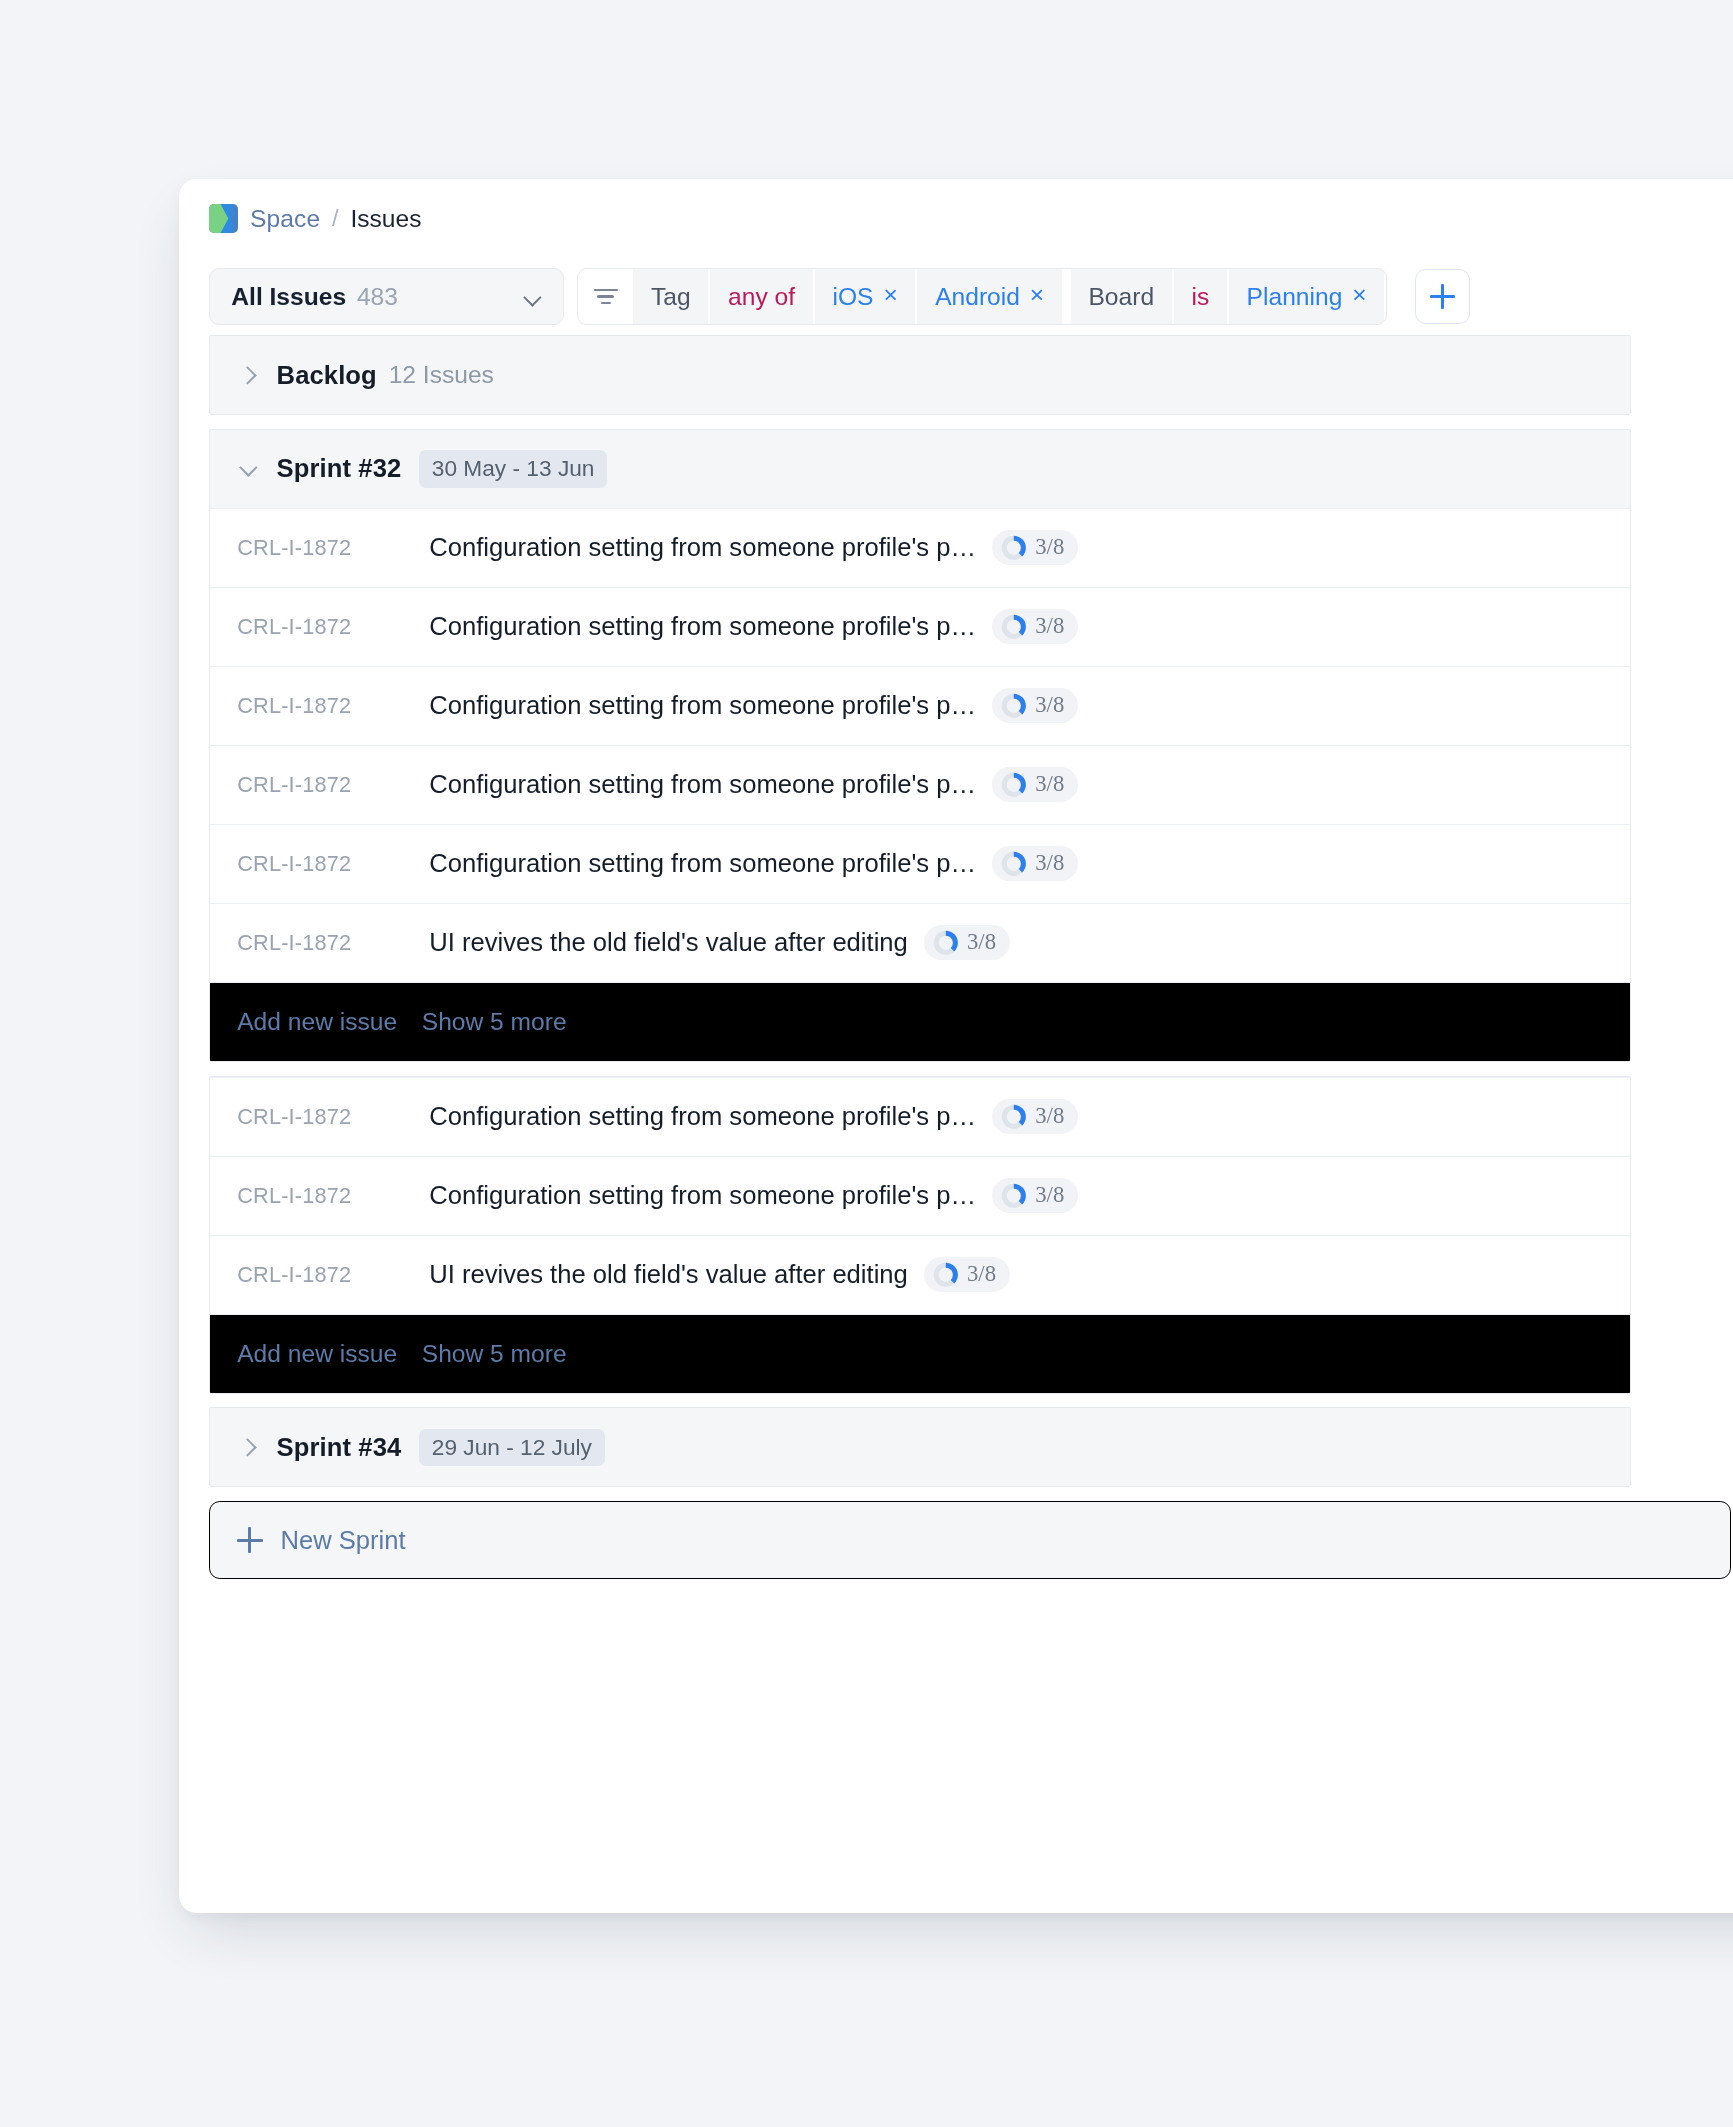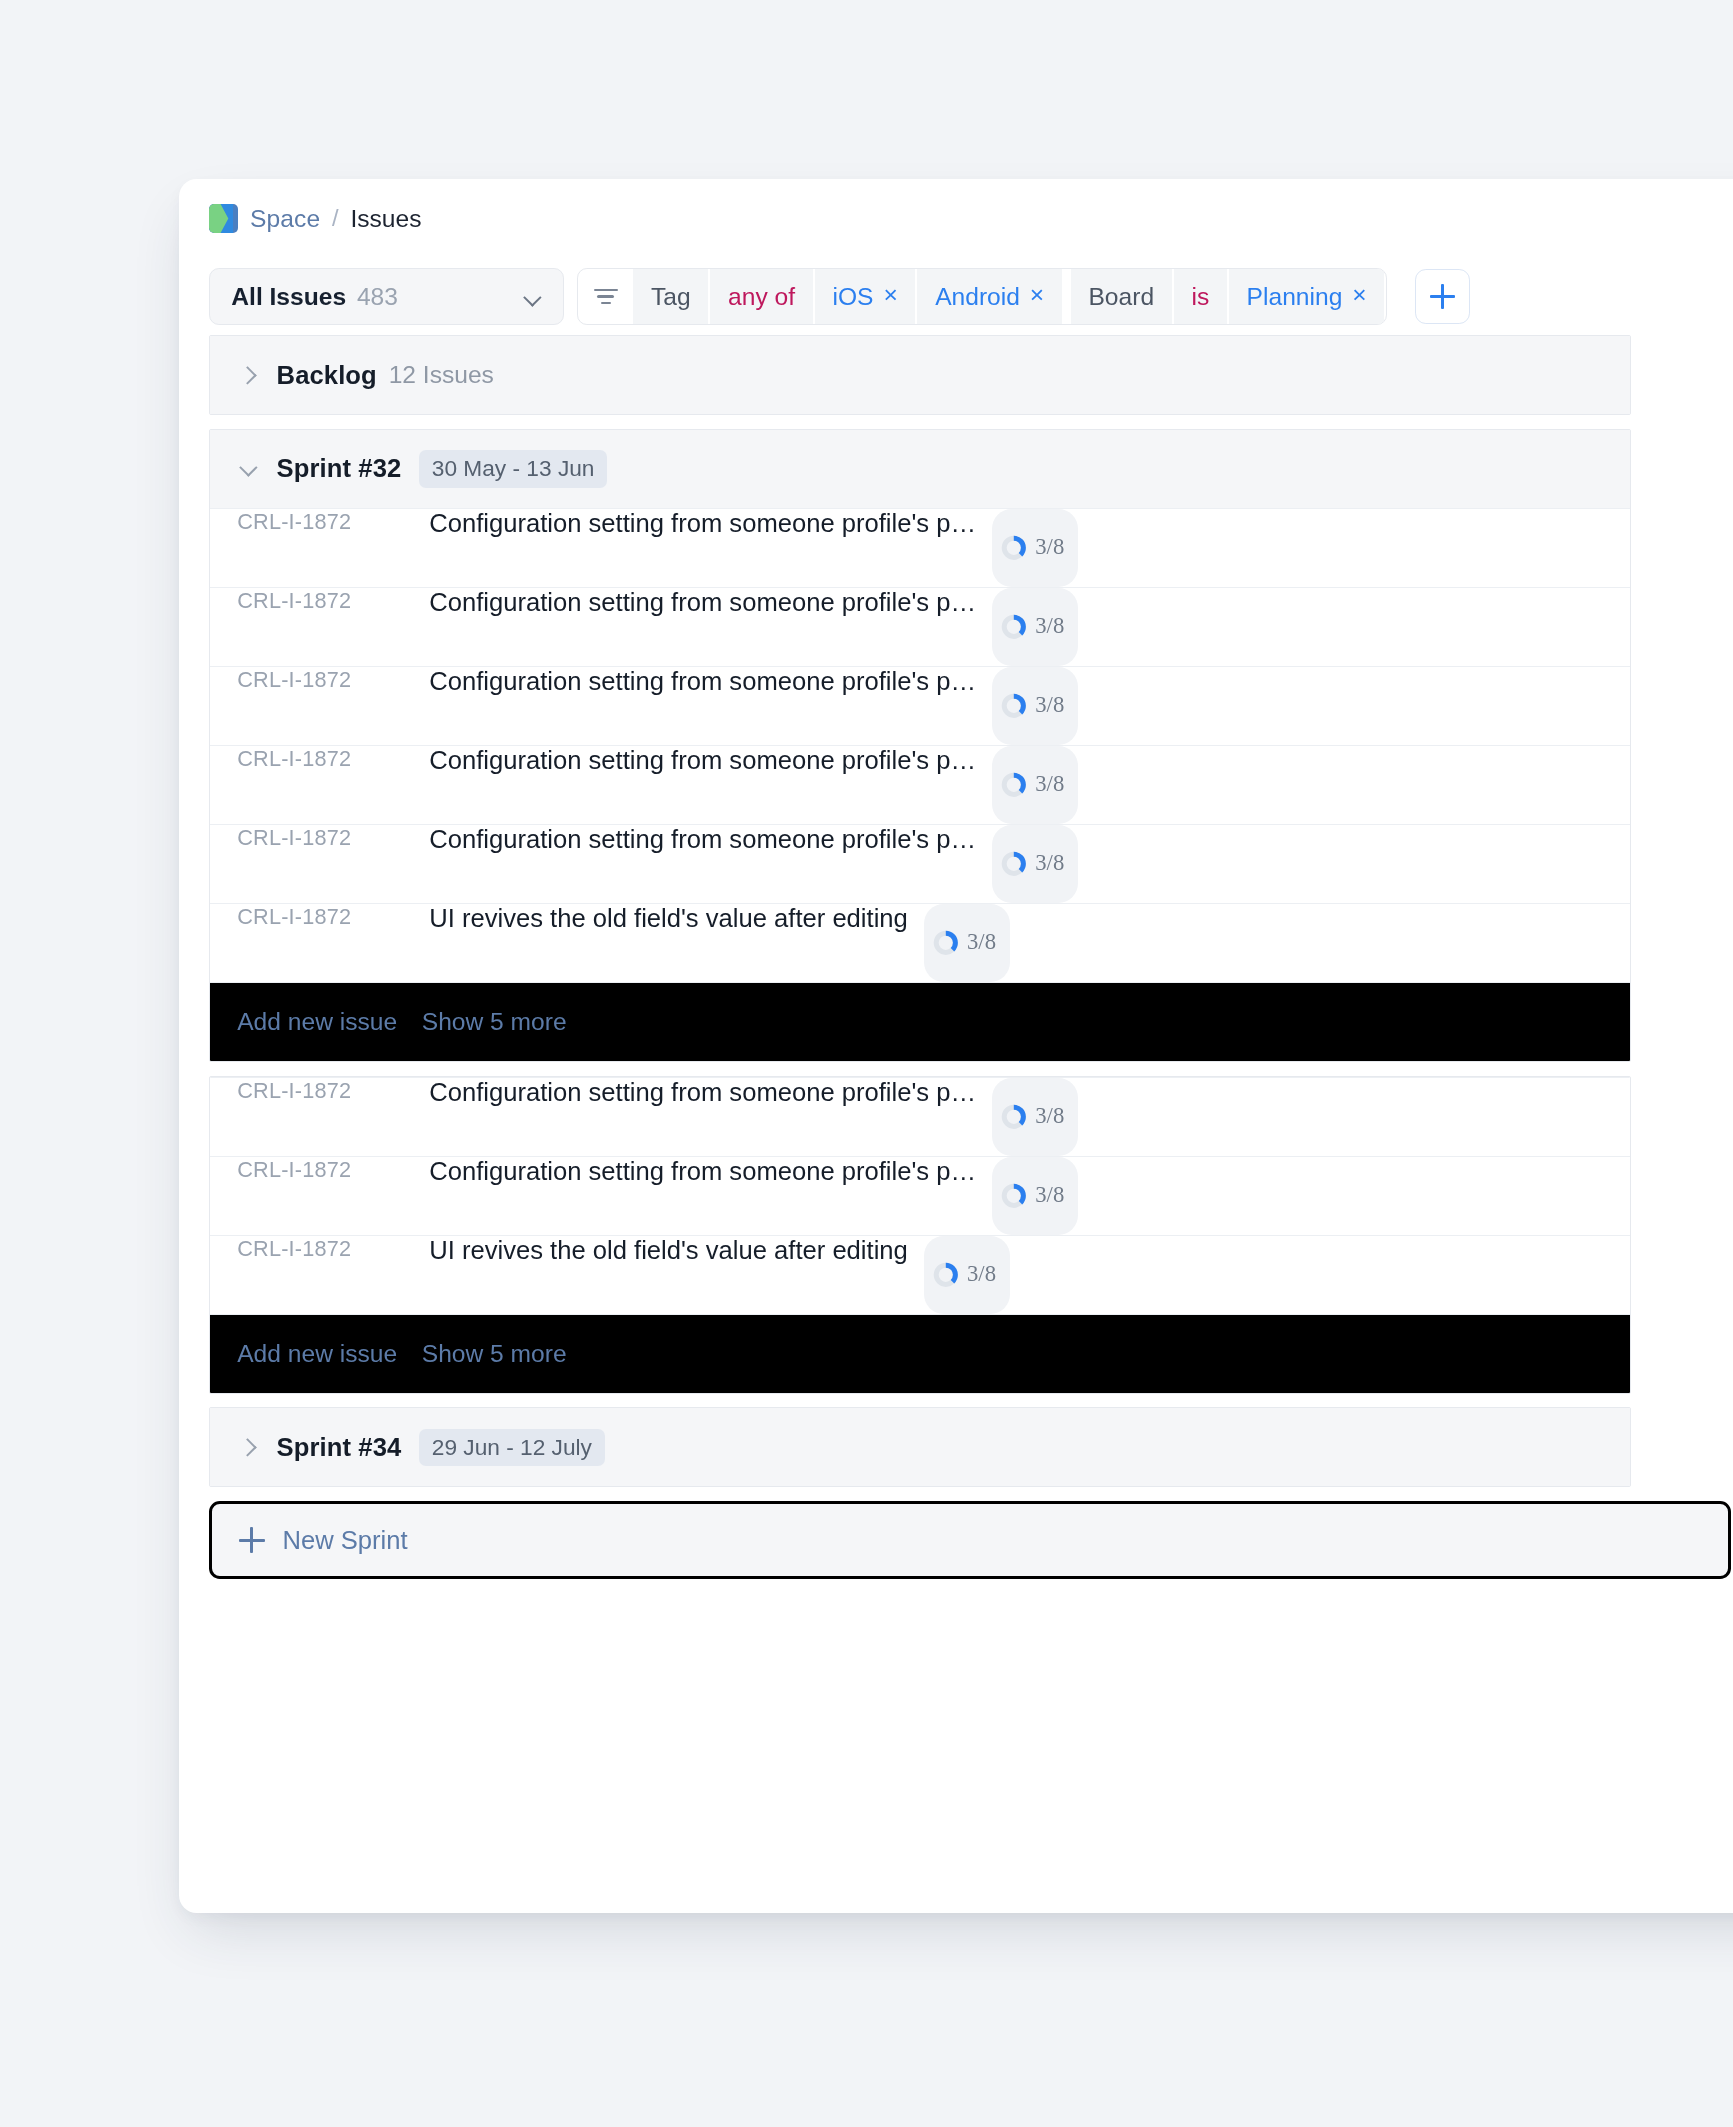--- a/index.html
+++ b/index.html
@@ -231,20 +231,21 @@
     background: #e3e8f0;
     border-radius: 6.9px;
     padding: 6.9px 12.8px 7.9px;
     line-height: 1;
     white-space: nowrap;
   }
 
   
   .issue-row {
     display: flex;
+    align-items: center;
     height: 79px;
     background: #fff;
     border-top: 1px solid #eceff3;
     padding-left: 27.6px;
   }
   .issue-id {
     font-size: 21.7px;
     color: #9aa3b0;
     width: 192px;
     flex: none;
@@ -292,21 +293,21 @@
   }
 
   
   .new-sprint {
     display: flex;
     align-items: center;
     gap: 17.7px;
     height: 78px;
     padding-left: 27.6px;
     background: #f5f6f8;
-    border: 3px solid #000000;
+    border: 1px solid #000000;
     border-radius: 10.8px;
     width: 1522px;
     margin-top: 2px;
   }
   .new-sprint .plus-glyph::before,
   .new-sprint .plus-glyph::after { background: #5c7ba8; }
   .new-sprint-label {
     font-size: 25.6px;
     color: #5c7ba8;
   }

